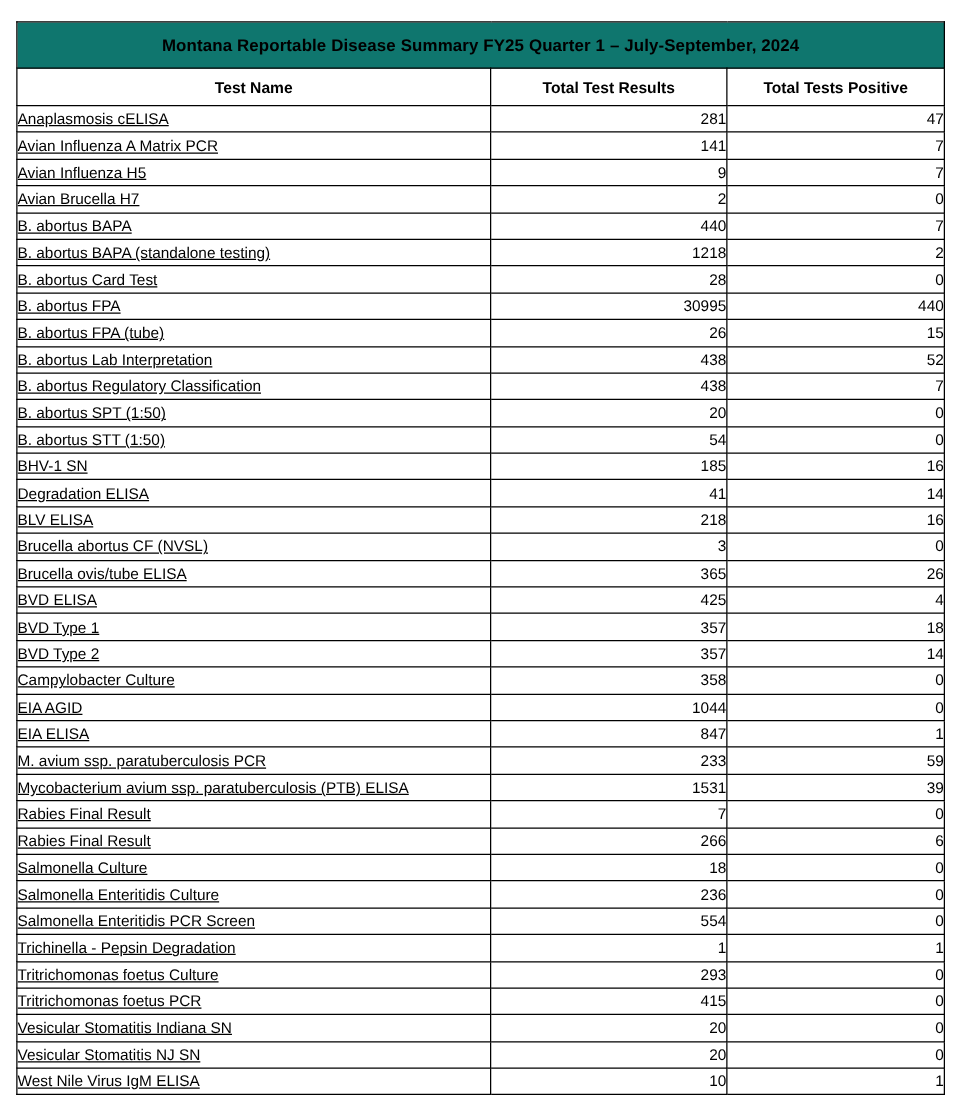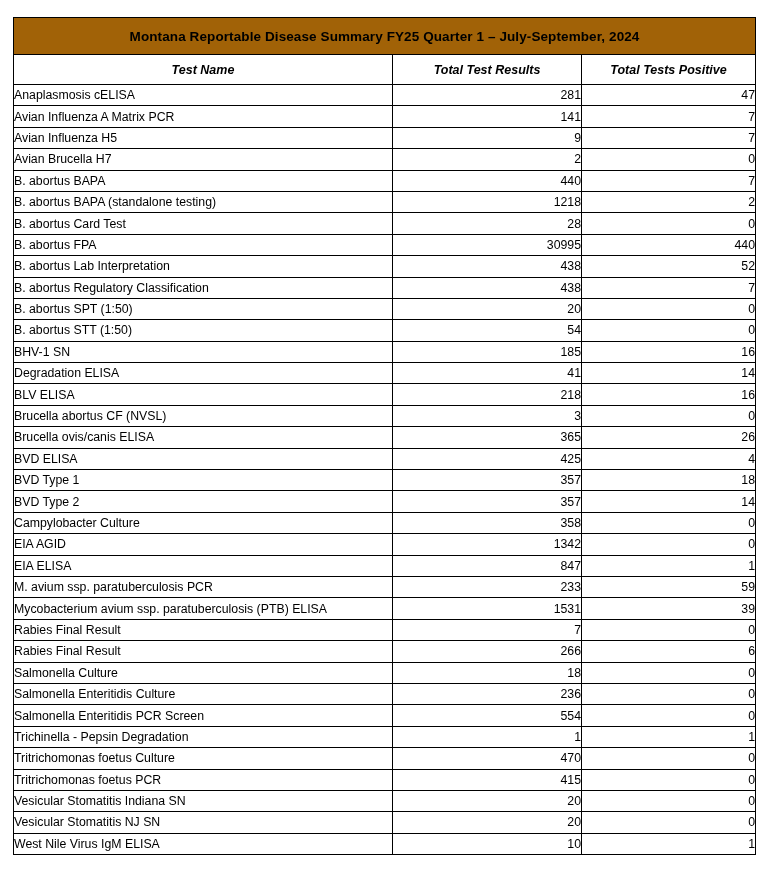--- a/index.html
+++ b/index.html
@@ -30,54 +30,54 @@
     border-collapse: collapse;
     width: 742px;
     table-layout: fixed;
     border: 1.5px solid #000000;
   }
   table.report col.c-name  { width: 379px; }
   table.report col.c-total { width: 189px; }
   table.report col.c-pos   { width: 174px; }
 
   tr.title-row td {
-    background: #a16207;
+    background: #0f766e;
     border: 1.5px solid #000000;
     height: 36px;
     text-align: center;
     vertical-align: middle;
     font-size: 13.5px;
     font-weight: bold;
     letter-spacing: 0.1px;
     padding: 0 4px;
   }
   tr.header-row th {
     background: #ffffff;
     border: 1px solid #000000;
     height: 29px;
     text-align: center;
     vertical-align: middle;
     font-size: 12.5px;
     font-weight: bold;
     padding: 0 4px;
-    font-style: italic;
   }
   tr.data-row td {
     border: 1px solid #000000;
     height: 20.4px;
     font-size: 12.3px;
     font-weight: normal;
     vertical-align: middle;
     padding: 0;
     white-space: nowrap;
     overflow: hidden;
   }
   td.cell-name {
     text-align: left;
     padding-left: 6px;
+    text-decoration: underline;
   }
   td.cell-num {
     text-align: right;
     padding-right: 7px;
   }
 </style>
 </head>
 <body>
 
 <div id="page">
@@ -131,20 +131,25 @@
             <td class="cell-name">B. abortus Card Test</td>
             <td class="cell-num">28</td>
             <td class="cell-num">0</td>
           </tr>
           <tr class="data-row">
             <td class="cell-name">B. abortus FPA</td>
             <td class="cell-num">30995</td>
             <td class="cell-num">440</td>
           </tr>
           <tr class="data-row">
+            <td class="cell-name">B. abortus FPA (tube)</td>
+            <td class="cell-num">26</td>
+            <td class="cell-num">15</td>
+          </tr>
+          <tr class="data-row">
             <td class="cell-name">B. abortus Lab Interpretation</td>
             <td class="cell-num">438</td>
             <td class="cell-num">52</td>
           </tr>
           <tr class="data-row">
             <td class="cell-name">B. abortus Regulatory Classification</td>
             <td class="cell-num">438</td>
             <td class="cell-num">7</td>
           </tr>
           <tr class="data-row">
@@ -171,21 +176,21 @@
             <td class="cell-name">BLV ELISA</td>
             <td class="cell-num">218</td>
             <td class="cell-num">16</td>
           </tr>
           <tr class="data-row">
             <td class="cell-name">Brucella abortus CF (NVSL)</td>
             <td class="cell-num">3</td>
             <td class="cell-num">0</td>
           </tr>
           <tr class="data-row">
-            <td class="cell-name">Brucella ovis/canis ELISA</td>
+            <td class="cell-name">Brucella ovis/tube ELISA</td>
             <td class="cell-num">365</td>
             <td class="cell-num">26</td>
           </tr>
           <tr class="data-row">
             <td class="cell-name">BVD ELISA</td>
             <td class="cell-num">425</td>
             <td class="cell-num">4</td>
           </tr>
           <tr class="data-row">
             <td class="cell-name">BVD Type 1</td>
@@ -197,21 +202,21 @@
             <td class="cell-num">357</td>
             <td class="cell-num">14</td>
           </tr>
           <tr class="data-row">
             <td class="cell-name">Campylobacter Culture</td>
             <td class="cell-num">358</td>
             <td class="cell-num">0</td>
           </tr>
           <tr class="data-row">
             <td class="cell-name">EIA AGID</td>
-            <td class="cell-num">1342</td>
+            <td class="cell-num">1044</td>
             <td class="cell-num">0</td>
           </tr>
           <tr class="data-row">
             <td class="cell-name">EIA ELISA</td>
             <td class="cell-num">847</td>
             <td class="cell-num">1</td>
           </tr>
           <tr class="data-row">
             <td class="cell-name">M. avium ssp. paratuberculosis PCR</td>
             <td class="cell-num">233</td>
@@ -247,21 +252,21 @@
             <td class="cell-num">554</td>
             <td class="cell-num">0</td>
           </tr>
           <tr class="data-row">
             <td class="cell-name">Trichinella - Pepsin Degradation</td>
             <td class="cell-num">1</td>
             <td class="cell-num">1</td>
           </tr>
           <tr class="data-row">
             <td class="cell-name">Tritrichomonas foetus Culture</td>
-            <td class="cell-num">470</td>
+            <td class="cell-num">293</td>
             <td class="cell-num">0</td>
           </tr>
           <tr class="data-row">
             <td class="cell-name">Tritrichomonas foetus PCR</td>
             <td class="cell-num">415</td>
             <td class="cell-num">0</td>
           </tr>
           <tr class="data-row">
             <td class="cell-name">Vesicular Stomatitis Indiana SN</td>
             <td class="cell-num">20</td>

